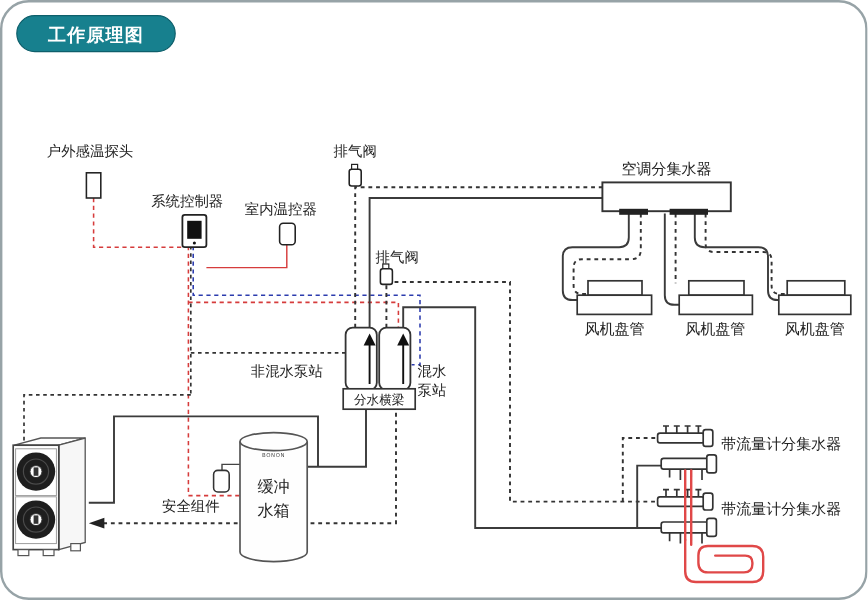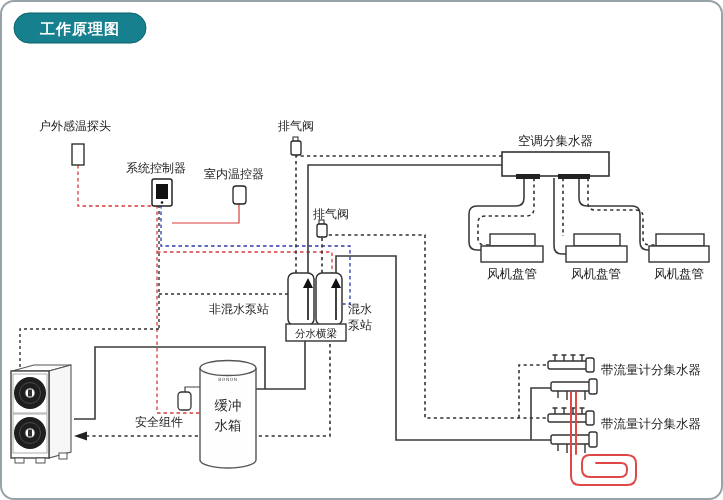--- a/index.html
+++ b/index.html
@@ -1,18 +1,18 @@
 <!DOCTYPE html>
 <html><head>
 <meta charset="utf-8">
 <style>
   html,body{margin:0;padding:0;background:#fff;}
   .canvas{
     position:relative;width:719px;height:496px;margin:0 auto;
-    background:#fff;border:2px solid #97a3a7;border-radius:14px;
+    background:#fff;border:2px solid #97a3a7;border-radius:24px;
     overflow:hidden;font-family:"DejaVu Sans",sans-serif;
   }
   svg{display:block}
   svg text{font-family:"DejaVu Sans","Liberation Sans",sans-serif;fill:#222;}
   .lbl{font-size:12px;}
   .lbl-s{font-size:10.5px;}
   .lbl-m{font-size:12.5px;}
   .tank-lbl{font-size:13.5px;}
   .brand{font-size:4.5px;fill:#555;letter-spacing:.5px;}
   .badge-txt{font-size:15px;font-weight:bold;fill:#fff;letter-spacing:1px;}

